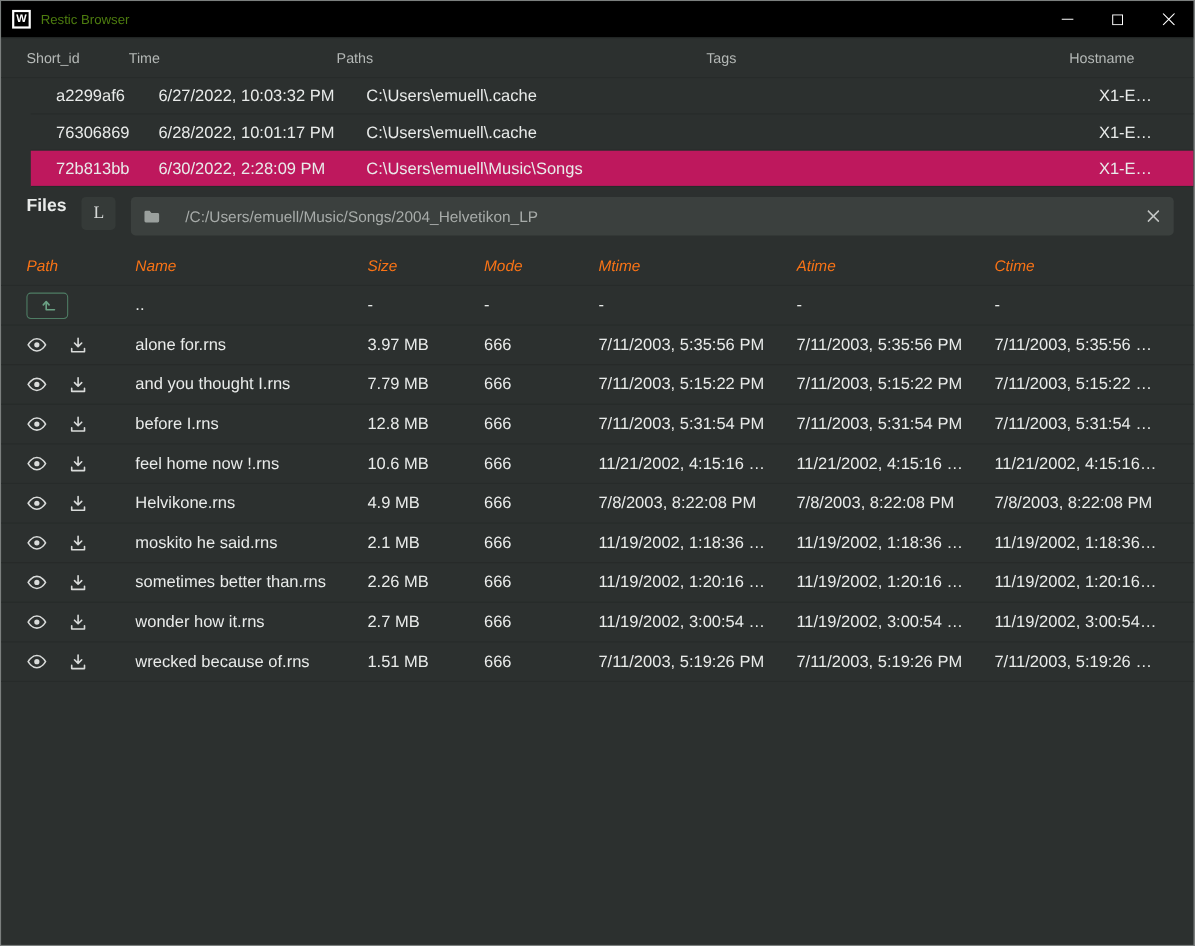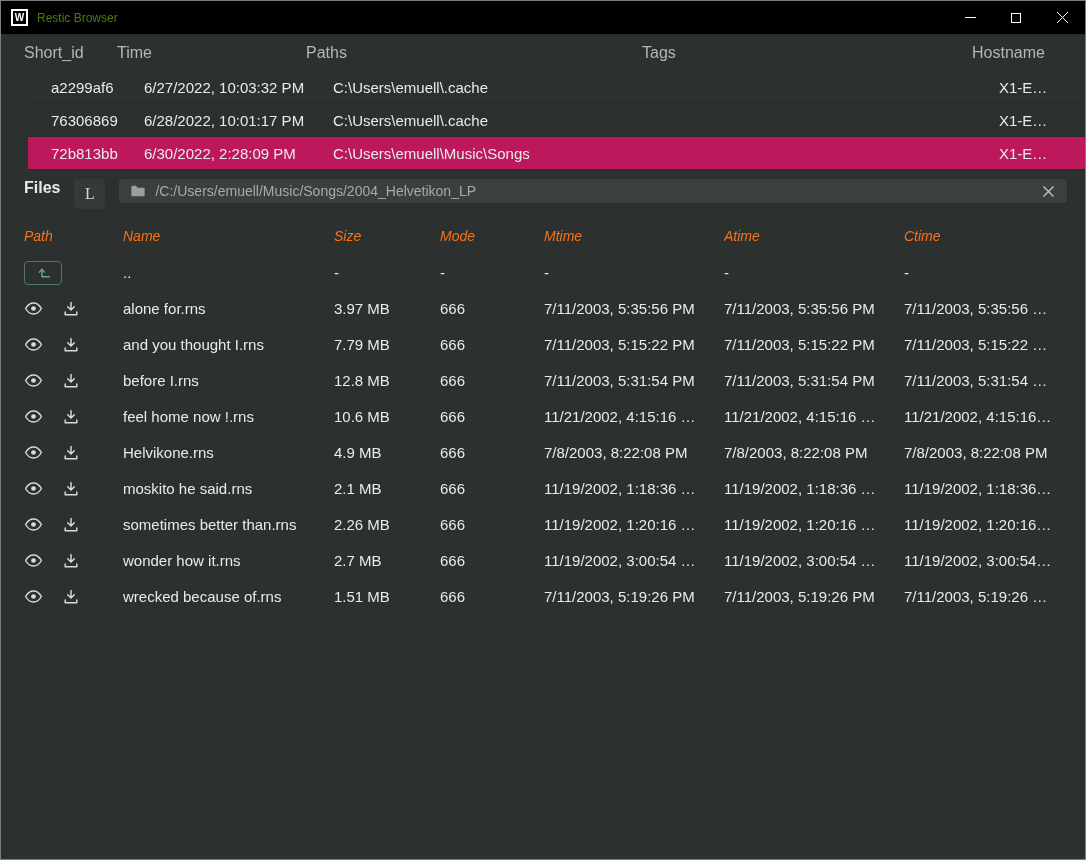--- a/index.html
+++ b/index.html
@@ -28,31 +28,31 @@
   .app-title { font-size:18px; font-weight:bold; letter-spacing:.2px; }
   .select-repo { background:#2e4b3d; color:#fff; font-weight:bold; font-size:14px; border:none; border-radius:4px;
                  padding:11px 19px; font-family:inherit; cursor:pointer; }
   .repo-path { color:#8b8f8e; font-size:16px; }
 
   
   .section-heading { font-size:16px; font-weight:bold; padding:17px 23px 13px; }
 
   
   .snap-grid { display:grid; grid-template-columns:93px 189px 336px 330px 1fr; padding:0 23px; align-items:center; }
-  .snap-head { height:37px; color:#b4b8b6; font-size:16px; border-top:1px solid #272b2a; border-bottom:1px solid #272b2a; }
+  .snap-head { height:37px; color:#b4b8b6; font-size:13px; border-top:1px solid #272b2a; border-bottom:1px solid #272b2a; }
   .srow { height:33px; font-size:15px; border-bottom:1px solid #272b2a; cursor:default;margin-left:27px; }
   .srow.selected { background:#be185d; }
 
   
   .files-bar { display:flex; gap:14px; padding:9px 18px 9px 23px; }
   .files-heading { font-size:16px; font-weight:bold; padding:0; }
   .l-btn { width:31px; height:30px; background:#353a38; border:none; border-radius:4px; color:#d6d9d8;
            font-size:16px; font-family:"Liberation Serif", serif; cursor:pointer; }
-  .path-bar { flex:1; height:24px; background:#3b403e; border-radius:4px; display:flex; align-items:center;
-              gap:9px; padding:0 11px; }
+  .path-bar { flex:1; height:35px; background:#3b403e; border-radius:4px; display:flex; align-items:center;
+              gap:22px; padding:0 11px; }
   .path-text { color:#a7aba9; font-size:14px; flex:1; white-space:nowrap; overflow:hidden; }
   .path-clear { background:none; border:none; display:flex; align-items:center; cursor:pointer; padding:2px; }
 
   
   .files-grid { display:grid; grid-template-columns:99px 211px 106px 104px 180px 180px 1fr; padding:0 23px; align-items:center; }
   .files-head { height:37px; color:#f97316; font-size:14px; border-bottom:1px solid #272b2a;font-style:italic; }
   .frow { height:36px; font-size:15px; border-bottom:1px solid #272b2a; }
   .cell { overflow:hidden; white-space:nowrap; text-overflow:ellipsis; padding-right:10px; }
   .icon-cell { display:flex; align-items:center; gap:20px; overflow:visible; }
   .icon-btn { background:none; border:none; display:flex; align-items:center; padding:0; cursor:pointer; }

